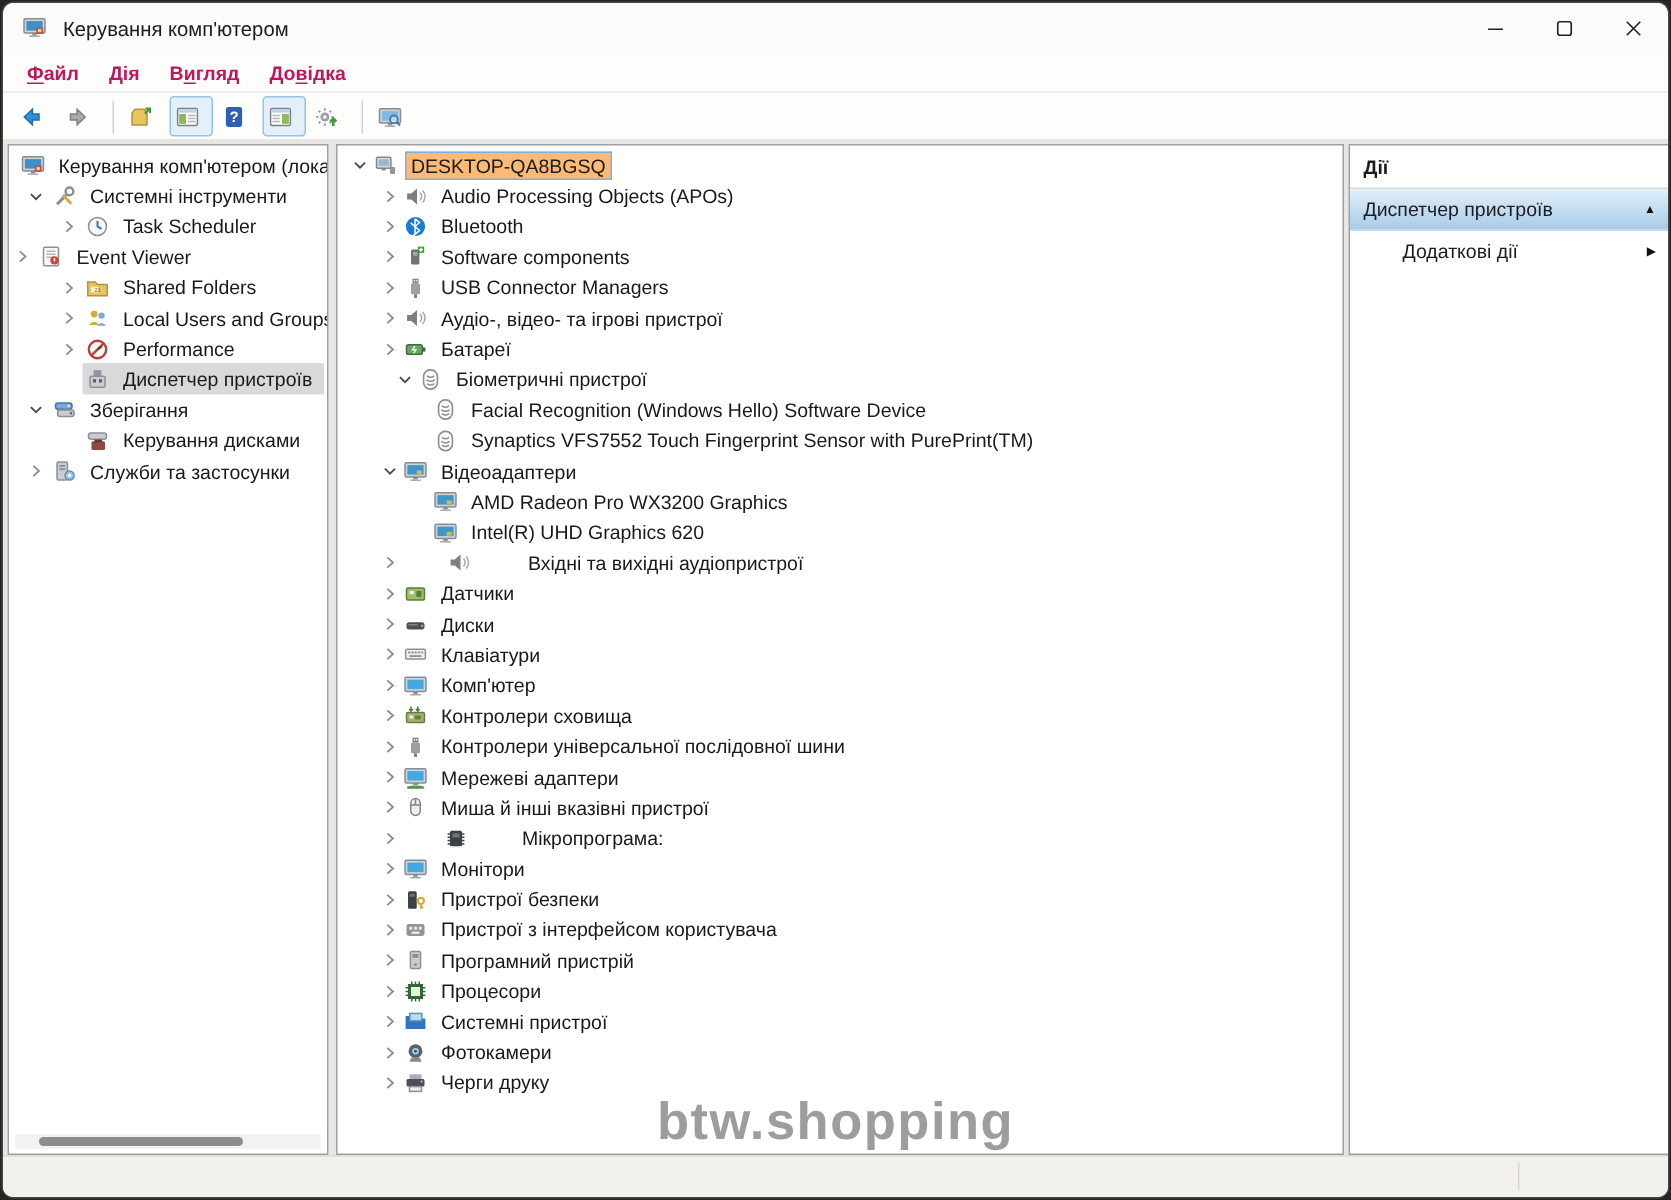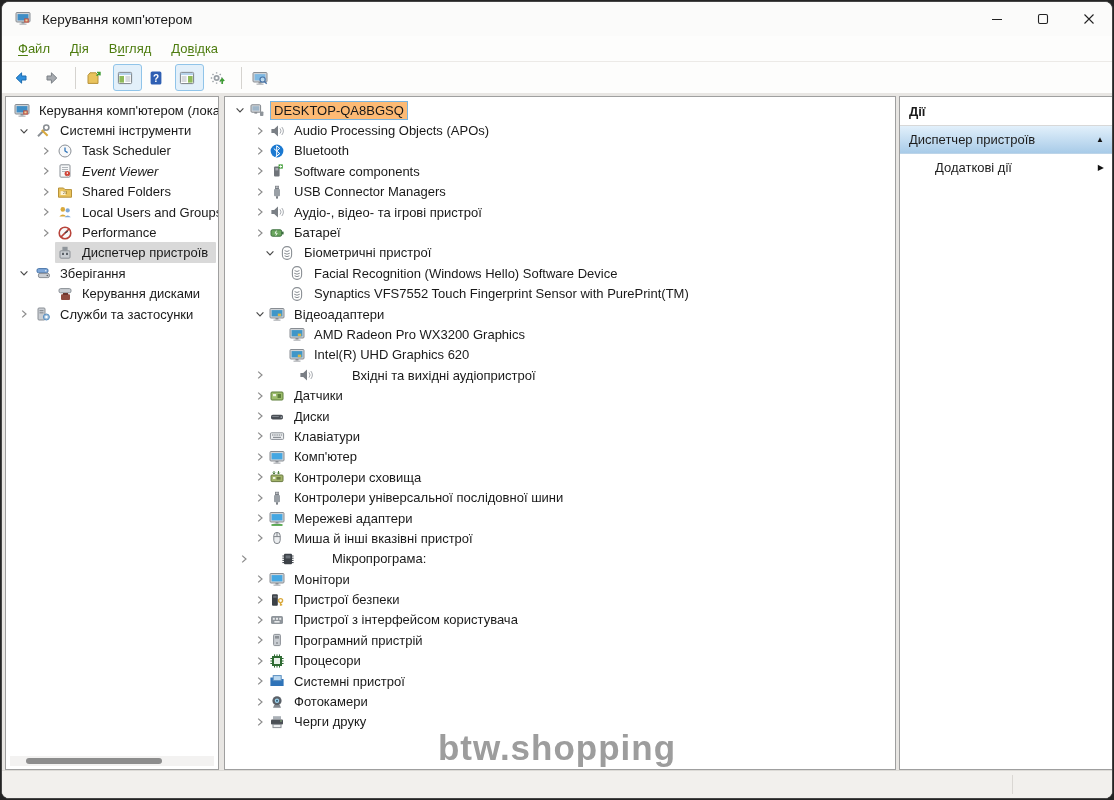--- a/index.html
+++ b/index.html
@@ -7,21 +7,21 @@
   .window{position:absolute;left:1px;top:1px;width:1110px;height:796px;background:#f0eeeb;
     border:1px solid #454545;border-radius:8px;overflow:hidden;}
   
   .titlebar{position:absolute;left:0;top:0;right:0;height:34px;background:#fbfbfa;display:flex;align-items:center;}
   .app-icon{margin-left:13px;width:18px;height:18px;display:inline-flex;}
   .title-text{margin-left:9px;font-size:13.5px;color:#1b1b1b;}
   .controls{position:absolute;right:0;top:0;height:34px;display:flex;}
   .ctrl{width:46px;height:34px;display:flex;align-items:center;justify-content:center;color:#222;}
   
   .menubar{position:absolute;left:0;top:34px;right:0;height:25px;background:#fdfdfc;display:flex;align-items:center;padding-left:6px;border-bottom:1px solid #eceae7;}
-  .menu-item{padding:3px 10px;font-size:13px;color:#4d7c0f;}
+  .menu-item{padding:3px 10px;font-size:13px;color:#be185d;font-weight:bold;}
   .menu-item u{text-decoration:underline;text-underline-offset:2px;}
   
   .toolbar{position:absolute;left:0;top:60px;right:0;height:31px;background:#fdfdfc;display:flex;align-items:center;padding-left:6px;border-bottom:1px solid #dcdad6;}
   .tool-btn{width:27px;height:25px;margin:0 1px;border:1px solid transparent;border-radius:3px;display:flex;align-items:center;justify-content:center;}
   .tool-btn.active{background:#e3f0fa;border-color:#90c4e9;}
   .tool-sep{width:1px;height:22px;background:#d5d3cf;margin:0 5px;}
   
   .content{position:absolute;left:0;top:91px;right:0;bottom:0;background:#e8e6e3;}
   .panel{position:absolute;top:3px;height:674px;background:#fff;border:1px solid #9f9f9f;box-sizing:border-box;overflow:hidden;}
   .panel.left{left:3px;width:214px;}
@@ -212,21 +212,21 @@
             <span class="rowline">
               <span class="icon">
                 <svg width="16" height="16" viewBox="0 0 16 16">
                   <circle cx="8" cy="8" r="6" fill="#f7f8f9" stroke="#8b9096"></circle>
                   <path d="M8 4.4 V8 l2.6 1.6" stroke="#2f73b8" stroke-width="1.3" fill="none"></path>
                 </svg>
               </span>
               <span class="lbl">Task Scheduler</span>
             </span>
           </div>
-          <div class="row" style="padding-left: 31px; font-style: italic;">
+          <div class="row" style="">
             <span class="chev">
               <svg width="12" height="12" viewBox="0 0 12 12">
                 <path d="M4.2 2.6 L8 6 L4.2 9.4" fill="none" stroke="#8c8c8c" stroke-width="1.2"></path>
               </svg>
             </span>
             <span class="rowline">
               <span class="icon">
                 <svg width="16" height="16" viewBox="0 0 16 16">
                   <rect x="3" y="1.8" width="10" height="12.4" rx="1" fill="#f7f8f9" stroke="#8b9096"></rect>
                   <path d="M5 4.5 h6 M5 6.5 h6 M5 8.5 h4" stroke="#b0b5ba"></path>
@@ -682,21 +682,21 @@
               </svg>
             </span>
             <span class="icon">
               <svg width="16" height="16" viewBox="0 0 16 16">
                 <rect x="4.8" y="2.4" width="6.4" height="11.2" rx="3.2" fill="#eceef0" stroke="#80858b"></rect>
                 <path d="M8 2.4 v4.2 M4.8 6.6 h6.4" stroke="#80858b"></path>
               </svg>
             </span>
             <span class="lbl">Миша й інші вказівні пристрої</span>
           </div>
-          <div class="row" style="padding-left: 10px; gap: 27px;">
+          <div class="row" style="padding-left: 26px; gap: 27px;">
             <span class="chev">
               <svg width="12" height="12" viewBox="0 0 12 12">
                 <path d="M4.2 2.6 L8 6 L4.2 9.4" fill="none" stroke="#8c8c8c" stroke-width="1.2"></path>
               </svg>
             </span>
             <span class="icon">
               <svg width="16" height="16" viewBox="0 0 16 16">
                 <rect x="4" y="2.8" width="8" height="10.4" rx="1" fill="#3c4147"></rect>
                 <rect x="5.6" y="4.4" width="4.8" height="3" fill="#6b7178"></rect>
                 <path d="M2.4 5 h1.6 M2.4 7.2 h1.6 M2.4 9.4 h1.6 M2.4 11.6 h1.6 M12 5 h1.6 M12 7.2 h1.6 M12 9.4 h1.6 M12 11.6 h1.6" stroke="#3c4147"></path>

